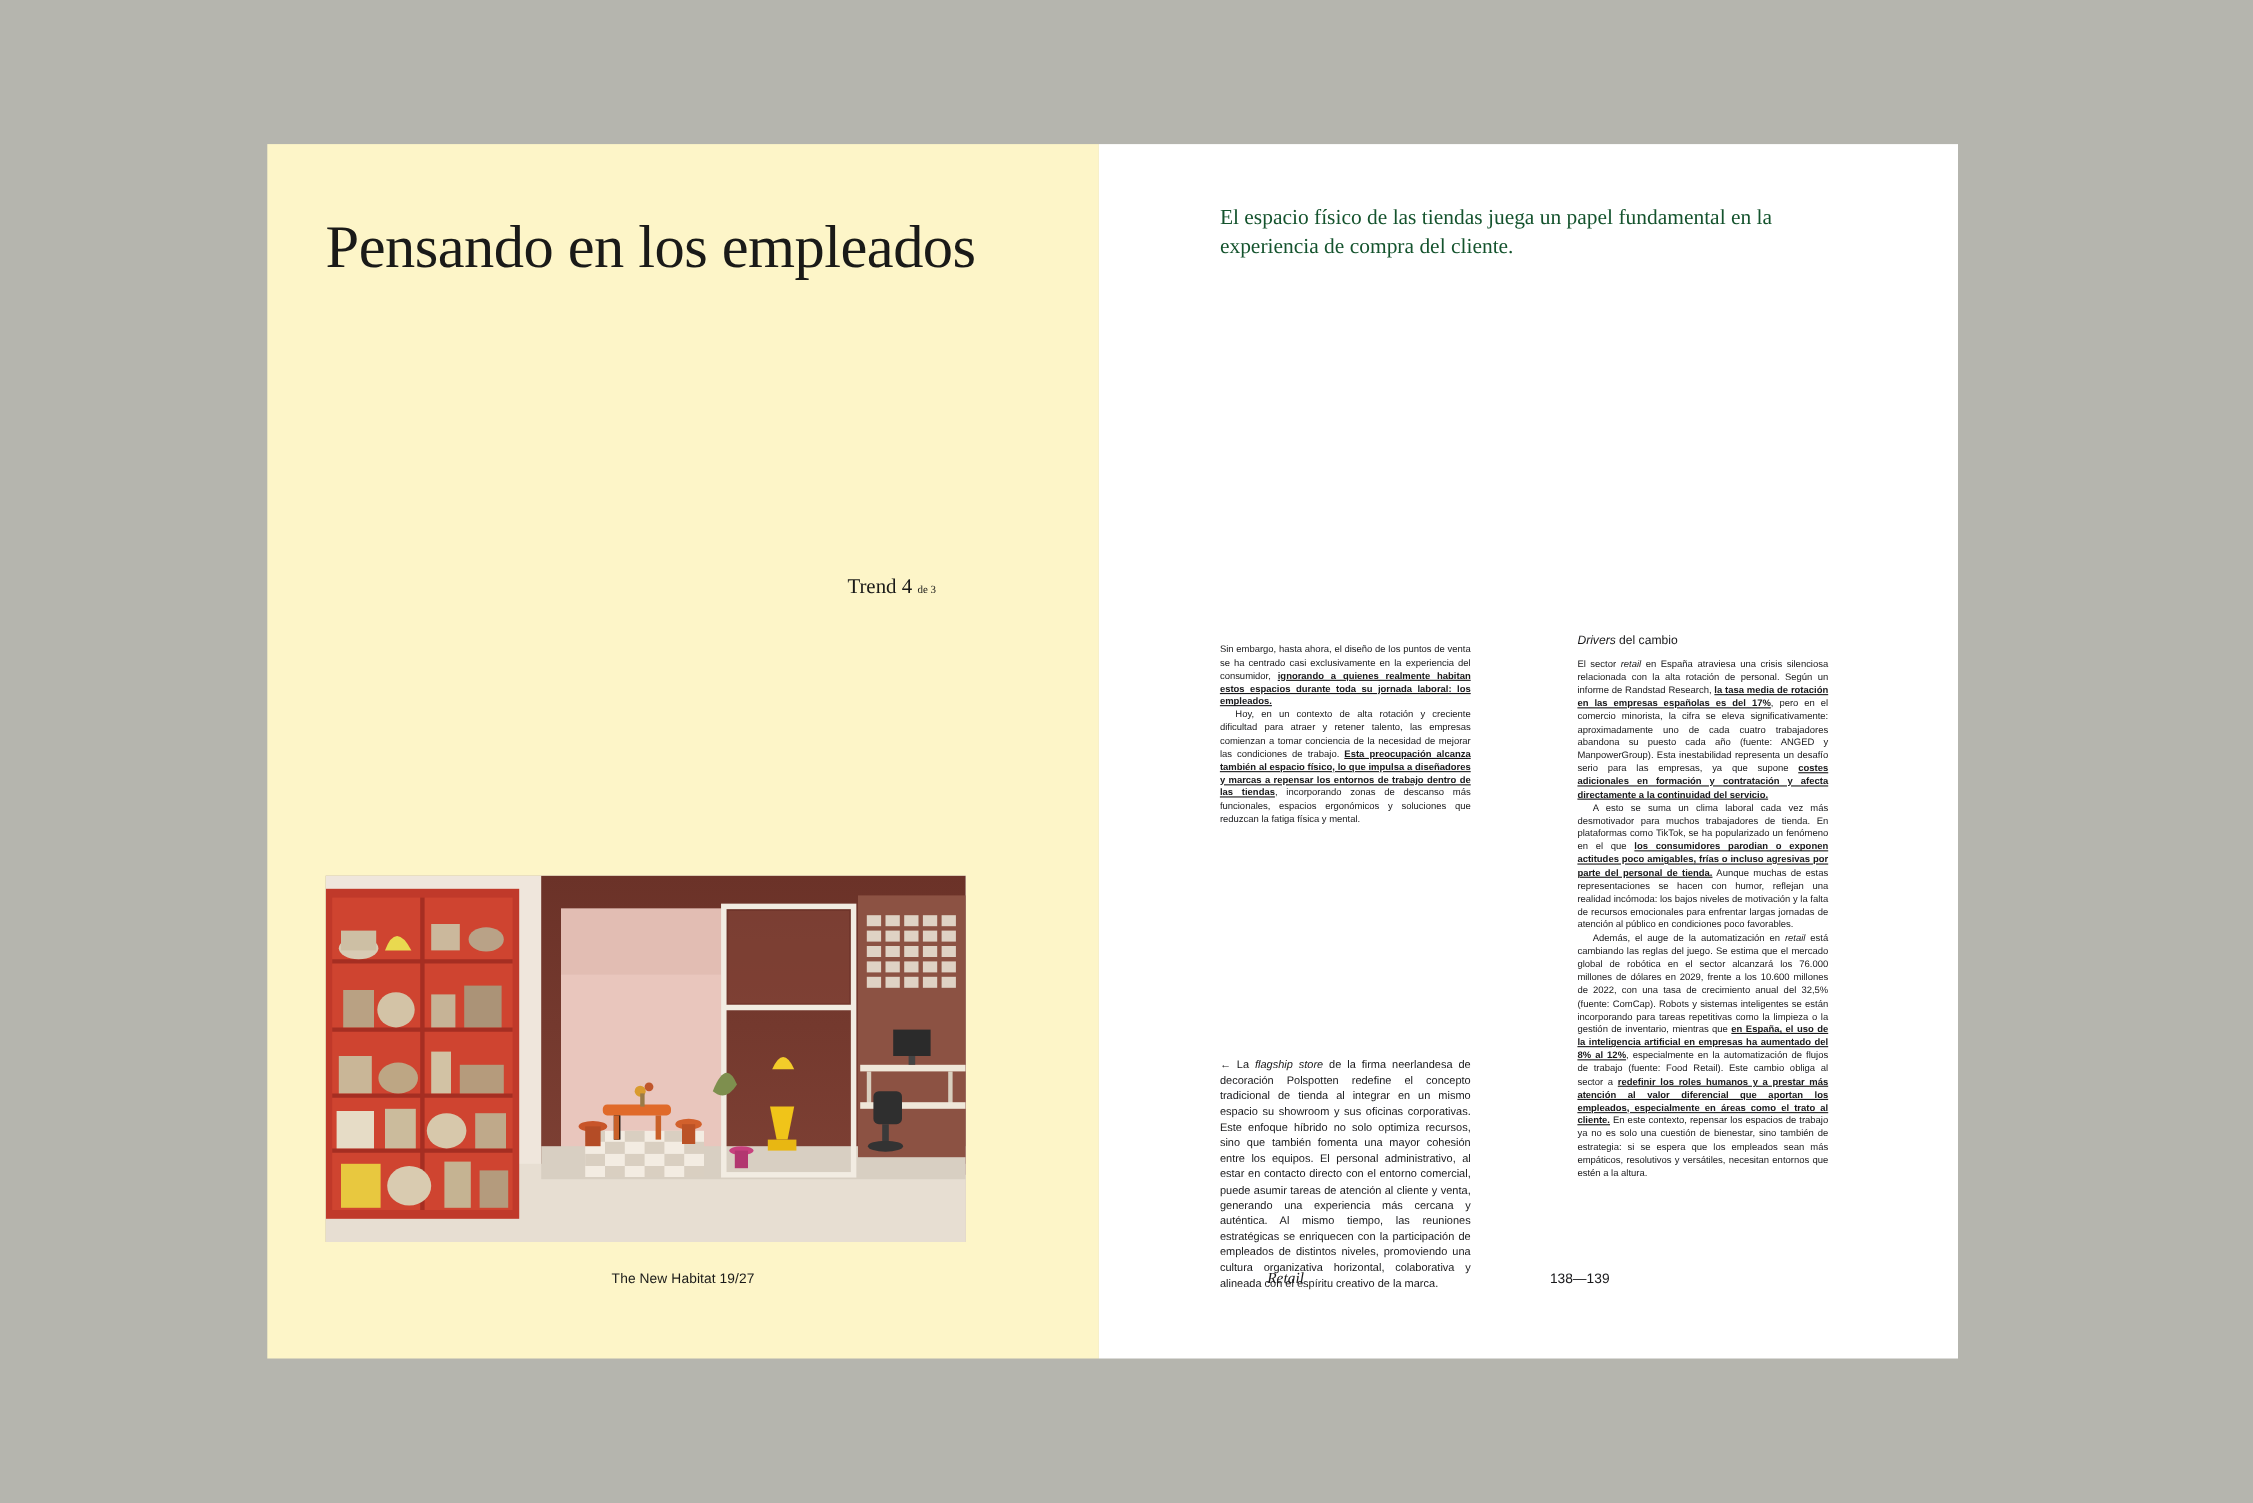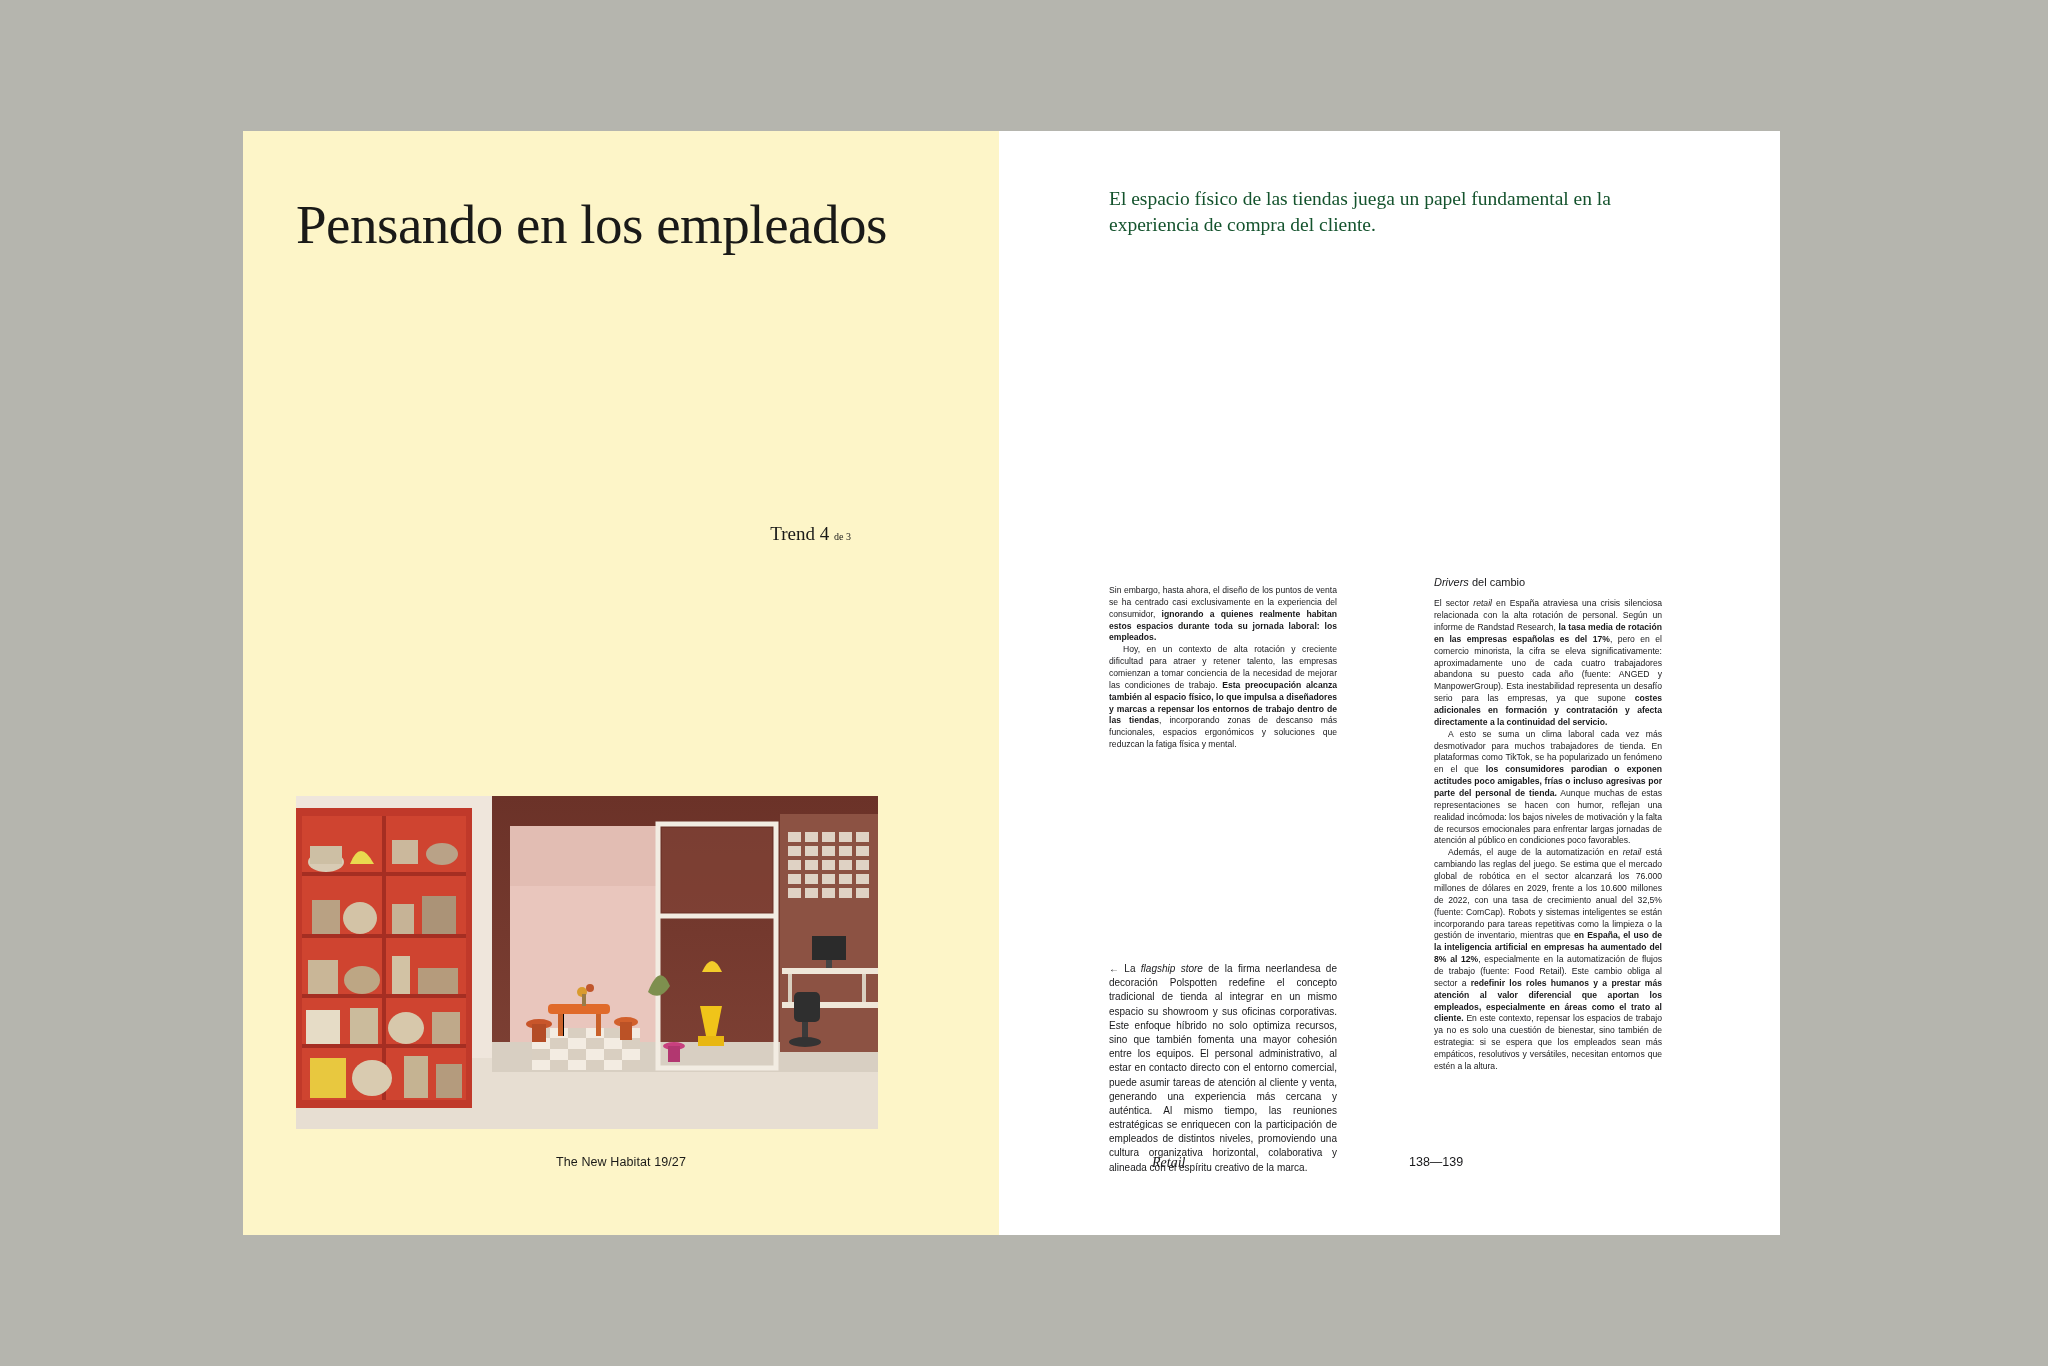--- a/index.html
+++ b/index.html
@@ -133,21 +133,21 @@
     left: 153px;
     font-family: "Liberation Serif", serif;
     font-style: italic;
     font-size: 14px;
   }
   .footer-pages {
     left: 410px;
     width: 228px;
     font-size: 12.5px;
   }
-  b { font-weight: 700; }
+  b { font-weight: 700; text-decoration: underline; }
   i { font-style: italic; }
 </style>
 </head>
 <body>
 
 <div class="spread">
 
   <div class="page-left">
 
     <div class="title">Pensando en los empleados</div>

